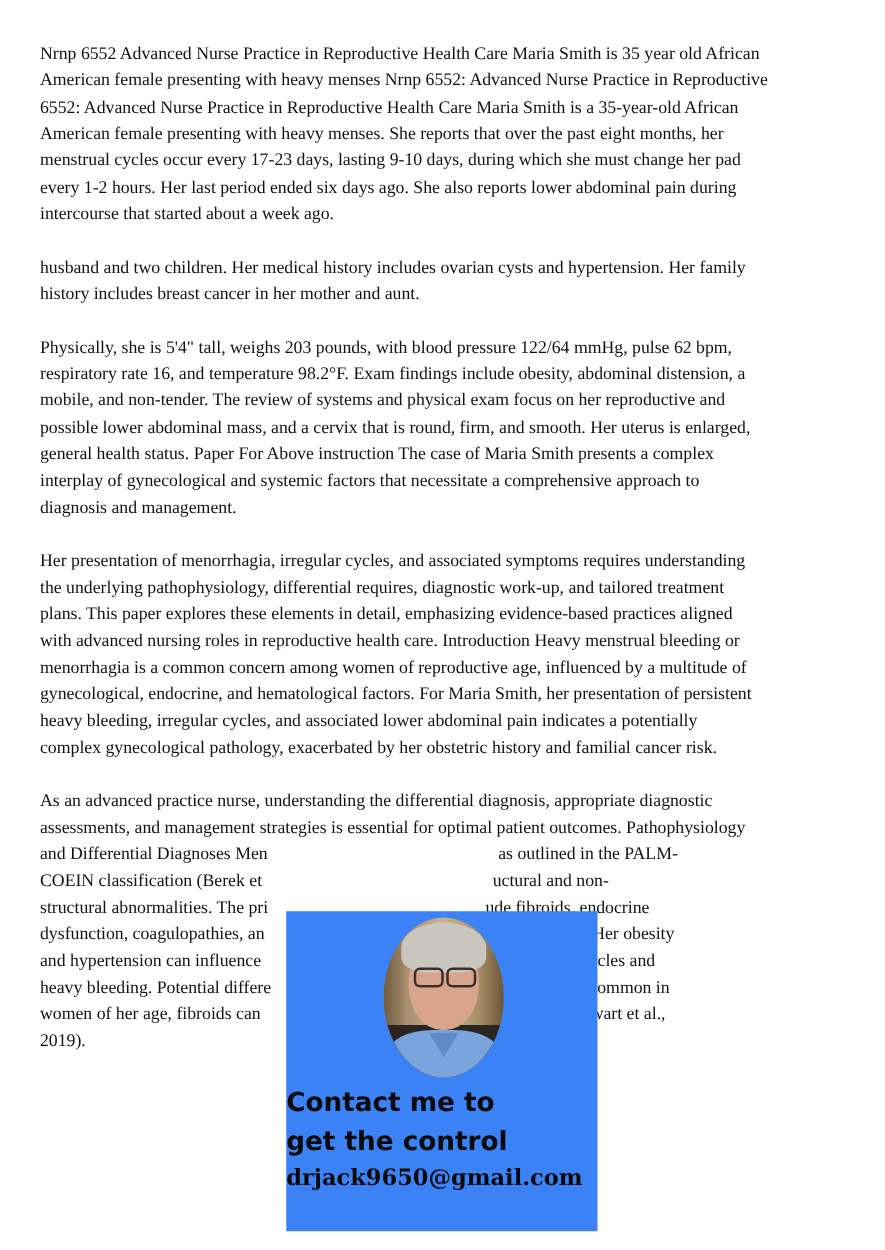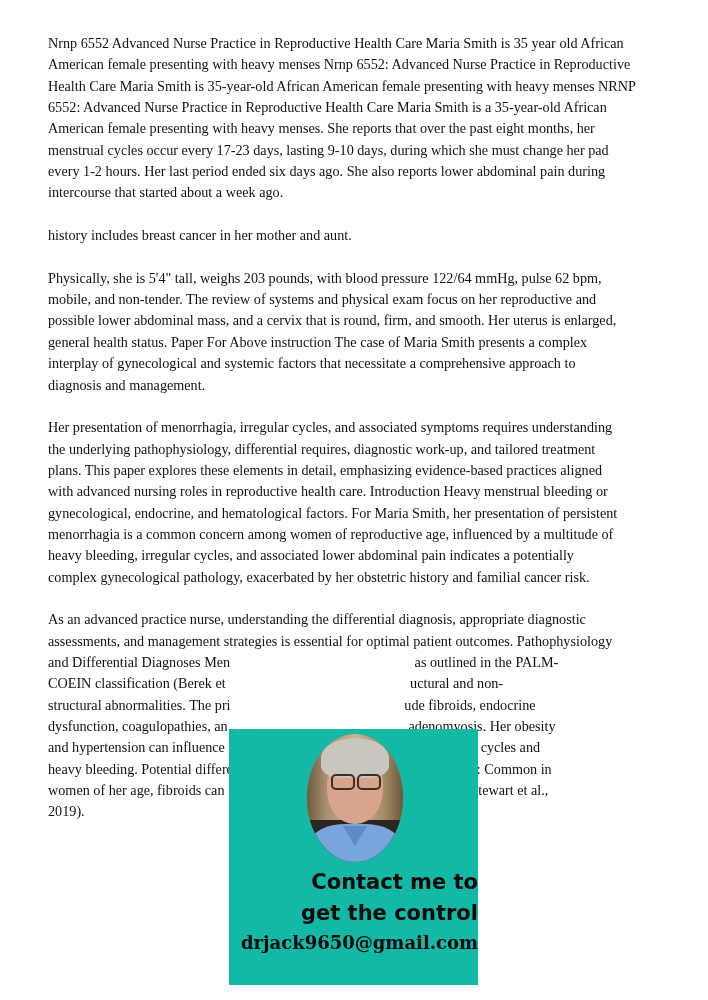--- a/index.html
+++ b/index.html
@@ -8,21 +8,21 @@
       background: #ffffff;
     }
     body {
       width: 708px;
       height: 1000px;
       position: relative;
       overflow: hidden;
     }
     .doc {
       position: absolute;
-      left: 48px;
+      left: 32px;
       top: 33px;
       width: 600px;
       font-family: "Liberation Serif", serif;
       font-size: 14.2px;
       line-height: 21.35px;
       color: #111111;
     }
     .doc p {
       margin: 0 0 21.35px 0;
       white-space: normal;
@@ -30,22 +30,22 @@
     .line {
       display: block;
       white-space: nowrap;
     }
     .promo {
       position: absolute;
       left: 229px;
       top: 729px;
       width: 249px;
       height: 256px;
-      background: #14b8a6;
-      text-align: right;
+      background: #3b82f6;
+      text-align: left;
     }
     .portrait {
       position: absolute;
       left: 78px;
       top: 5px;
       width: 96px;
       height: 128px;
       border-radius: 50%;
       overflow: hidden;
       background: #8a7350;
@@ -117,45 +117,46 @@
       color: #0a0a0a;
     }
   </style>
 </head>
 <body>
 
 <div class="doc">
   <p>
     <span class="line">Nrnp 6552 Advanced Nurse Practice in Reproductive Health Care Maria Smith is 35 year old African</span>
     <span class="line">American female presenting with heavy menses Nrnp 6552: Advanced Nurse Practice in Reproductive</span>
-    <span class="line">Health Care Maria Smith is 35-year-old African American female presenting with heavy menses NRNP</span>
     <span class="line">6552: Advanced Nurse Practice in Reproductive Health Care Maria Smith is a 35-year-old African</span>
     <span class="line">American female presenting with heavy menses. She reports that over the past eight months, her</span>
     <span class="line">menstrual cycles occur every 17-23 days, lasting 9-10 days, during which she must change her pad</span>
     <span class="line">every 1-2 hours. Her last period ended six days ago. She also reports lower abdominal pain during</span>
     <span class="line">intercourse that started about a week ago.</span>
   </p>
   <p>
+    <span class="line">husband and two children. Her medical history includes ovarian cysts and hypertension. Her family</span>
     <span class="line">history includes breast cancer in her mother and aunt.</span>
   </p>
   <p>
     <span class="line">Physically, she is 5'4" tall, weighs 203 pounds, with blood pressure 122/64 mmHg, pulse 62 bpm,</span>
+    <span class="line">respiratory rate 16, and temperature 98.2°F. Exam findings include obesity, abdominal distension, a</span>
     <span class="line">mobile, and non-tender. The review of systems and physical exam focus on her reproductive and</span>
     <span class="line">possible lower abdominal mass, and a cervix that is round, firm, and smooth. Her uterus is enlarged,</span>
     <span class="line">general health status. Paper For Above instruction The case of Maria Smith presents a complex</span>
     <span class="line">interplay of gynecological and systemic factors that necessitate a comprehensive approach to</span>
     <span class="line">diagnosis and management.</span>
   </p>
   <p>
     <span class="line">Her presentation of menorrhagia, irregular cycles, and associated symptoms requires understanding</span>
     <span class="line">the underlying pathophysiology, differential requires, diagnostic work-up, and tailored treatment</span>
     <span class="line">plans. This paper explores these elements in detail, emphasizing evidence-based practices aligned</span>
     <span class="line">with advanced nursing roles in reproductive health care. Introduction Heavy menstrual bleeding or</span>
+    <span class="line">menorrhagia is a common concern among women of reproductive age, influenced by a multitude of</span>
     <span class="line">gynecological, endocrine, and hematological factors. For Maria Smith, her presentation of persistent</span>
-    <span class="line">menorrhagia is a common concern among women of reproductive age, influenced by a multitude of</span>
     <span class="line">heavy bleeding, irregular cycles, and associated lower abdominal pain indicates a potentially</span>
     <span class="line">complex gynecological pathology, exacerbated by her obstetric history and familial cancer risk.</span>
   </p>
   <p>
     <span class="line">As an advanced practice nurse, understanding the differential diagnosis, appropriate diagnostic</span>
     <span class="line">assessments, and management strategies is essential for optimal patient outcomes. Pathophysiology</span>
     <span class="line" style="white-space:pre">and Differential Diagnoses Men                                                    as outlined in the PALM-</span>
     <span class="line" style="white-space:pre">COEIN classification (Berek et                                                    uctural and non-</span>
     <span class="line" style="white-space:pre">structural abnormalities. The pri                                                 ude fibroids, endocrine</span>
     <span class="line" style="white-space:pre">dysfunction, coagulopathies, an                                                   adenomyosis. Her obesity</span>

